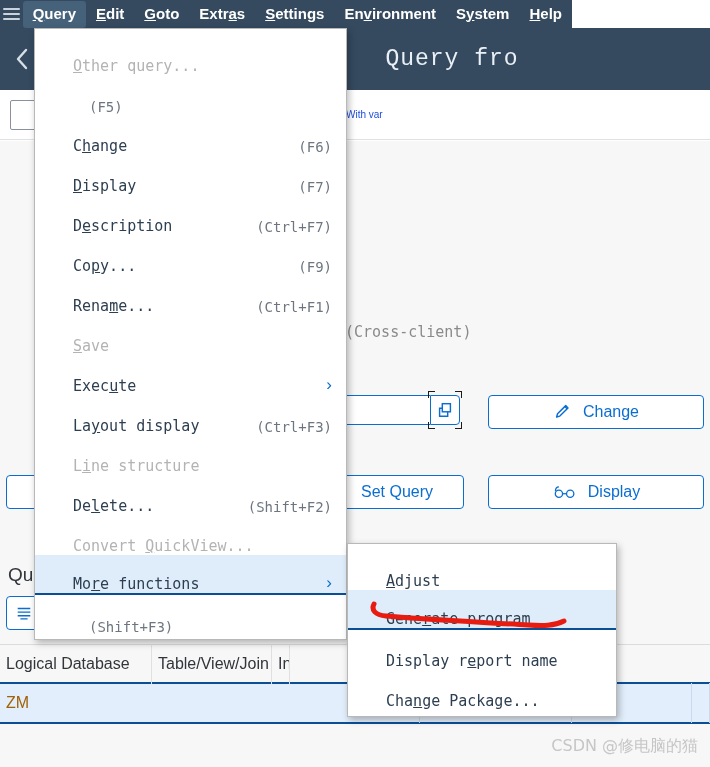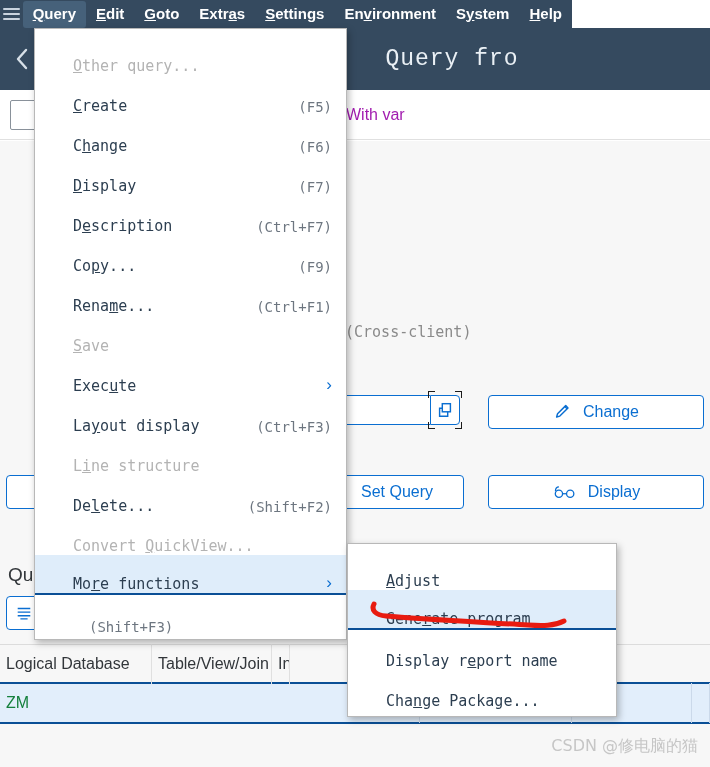--- a/index.html
+++ b/index.html
@@ -94,21 +94,21 @@
   }
   .tb-btn {
     height: 36px; min-width: 40px;
     display: flex; align-items: center; justify-content: center;
     color: #0a6ed1; cursor: pointer;
     border-radius: 3px;
     padding: 0 6px;
     gap: 6px;
   }
   .tb-btn .tb-label {
-    font-size: 16px; color: #a21caf; white-space: nowrap;
+    font-size: 10px; color: #1d4ed8; white-space: nowrap;
   }
 
   
   .content {
     position: absolute; top: 141px; left: 0;
     width: 710px; height: 626px;
     background: #f7f7f7;
   }
   .crossclient {
     position: absolute; left: 345px; top: 182px;
@@ -232,21 +232,21 @@
     white-space: nowrap; overflow: hidden;
   }
   .trow {
     display: flex;
     height: 40px;
     background: #e2eefb;
     border-bottom: 2px solid #0a4f96;
     align-items: center;
   }
   .td {
-    font-size: 16px; color: #15803d;
+    font-size: 16px; color: #a16207;
     padding: 0 6px;
     border-right: 1px solid #cbd9ea;
     height: 40px;
     display: flex; align-items: center;
     white-space: nowrap; overflow: hidden;
   }
 
   
   .menu {
     position: absolute;
@@ -479,21 +479,20 @@
           </div>
         </div>
     </div>
   </div>
 
   <div class="menu menu-main" id="menu-main">
       <div class="mi disabled">
         <span class="label"><u>O</u>ther query...</span>
       </div>
       <div class="mi">
-        <span class="label"><u>C</u>reate</span>
         <span class="short">(F5)</span>
       </div>
       <div class="mi">
         <span class="label">C<u>h</u>ange</span>
         <span class="short">(F6)</span>
       </div>
       <div class="mi">
         <span class="label"><u>D</u>isplay</span>
         <span class="short">(F7)</span>
       </div>

